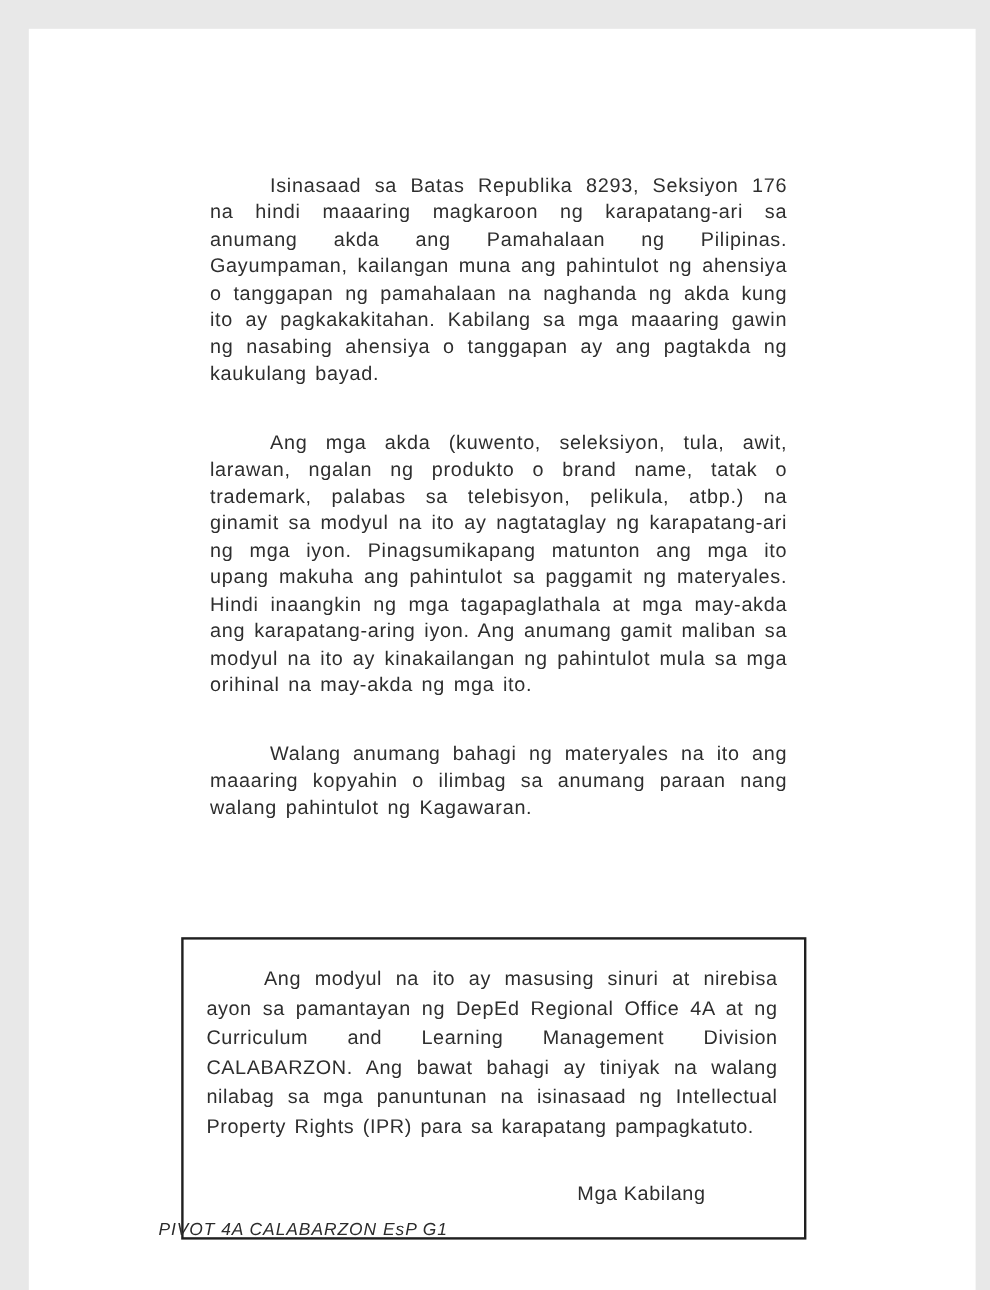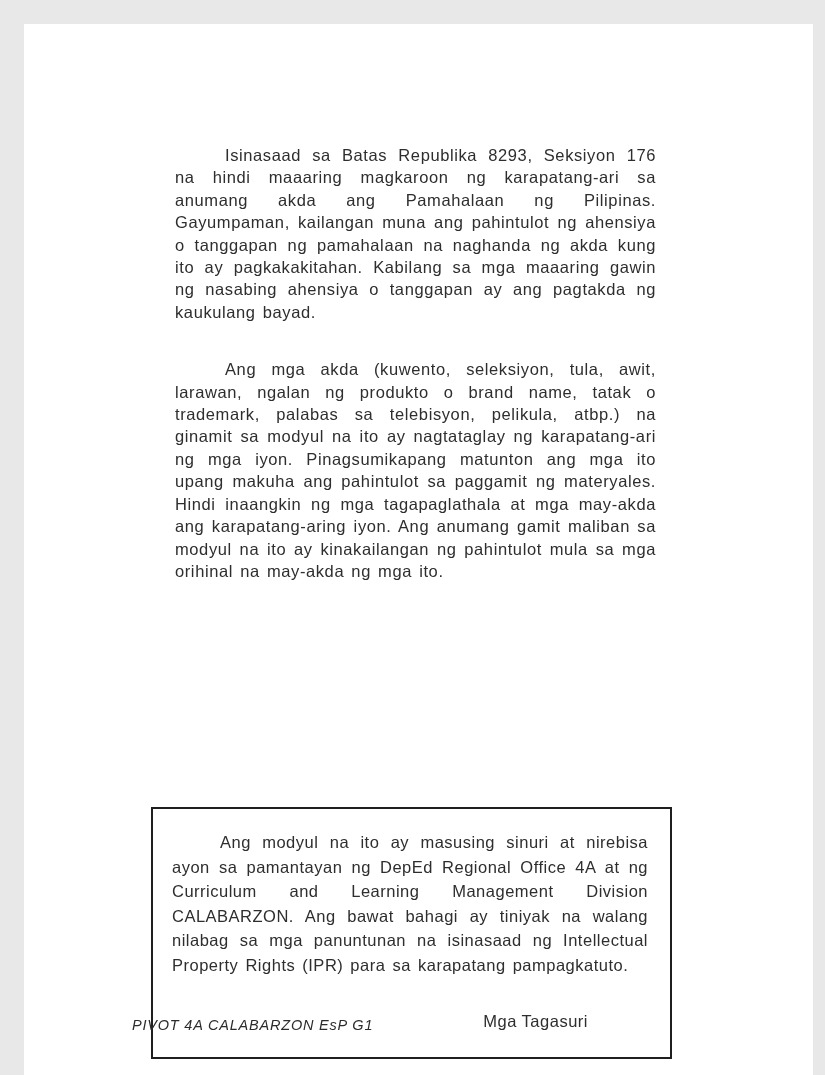--- a/index.html
+++ b/index.html
@@ -27,21 +27,21 @@
     word-spacing: 2px;
     text-align: justify;
     text-indent: 50px;
     margin-bottom: 11px;
     color: #2e2e2e;
   }
   
   .review-box {
     position: absolute;
     left: 127px;
-    top: 783px;
+    top: 757px;
     width: 521px;
     min-height: 186px;
     border: 2px solid #1f1f1f;
     background: #ffffff;
     padding: 9px 10px 12px 7px;
   }
   .review-box .box-body {
     font-size: 16.5px;
     line-height: 24.6px;
     letter-spacing: 0.5px;
@@ -83,25 +83,26 @@
   }
 </style>
 </head>
 <body>
 
 <div class="page">
 
   <main class="copyright-text">
     <p>Isinasaad sa Batas Republika 8293, Seksiyon 176 na hindi maaaring magkaroon ng karapatang-ari sa anumang akda ang Pamahalaan ng Pilipinas. Gayumpaman, kailangan muna ang pahintulot ng ahensiya o tanggapan ng pamahalaan na naghanda ng akda kung ito ay pagkakakitahan. Kabilang sa mga maaaring gawin ng nasabing ahensiya o tanggapan ay ang pagtakda ng kaukulang bayad.</p>
     <p>Ang mga akda (kuwento, seleksiyon, tula, awit, larawan, ngalan ng produkto o brand name, tatak o trademark, palabas sa telebisyon, pelikula, atbp.) na ginamit sa modyul na ito ay nagtataglay ng karapatang-ari ng mga iyon. Pinagsumikapang matunton ang mga ito upang makuha ang pahintulot sa paggamit ng materyales. Hindi inaangkin ng mga tagapaglathala at mga may-akda ang karapatang-aring iyon. Ang anumang gamit maliban sa modyul na ito ay kinakailangan ng pahintulot mula sa mga orihinal na may-akda ng mga ito.</p>
+    <p>Walang anumang bahagi ng materyales na ito ang maaaring kopyahin o ilimbag sa anumang paraan nang walang pahintulot ng Kagawaran.</p>
   </main>
 
   <section class="review-box">
     <p class="box-body">Ang modyul na ito ay masusing sinuri at nirebisa ayon sa pamantayan ng DepEd Regional Office 4A at ng Curriculum and Learning Management Division CALABARZON. Ang bawat bahagi ay tiniyak na walang nilabag sa mga panuntunan na isinasaad ng Intellectual Property Rights (IPR) para sa karapatang pampagkatuto.</p>
-    <p class="signoff">Mga Tagasuri</p>
+    <p class="signoff">Mga Kabilang</p>
   </section>
 
   <footer class="page-footer">
     <span>PIVOT 4A CALABARZON EsP G1</span>
   </footer>
 
   <div class="watermark">
     <span>www.modyul.online</span>
   </div>
 

